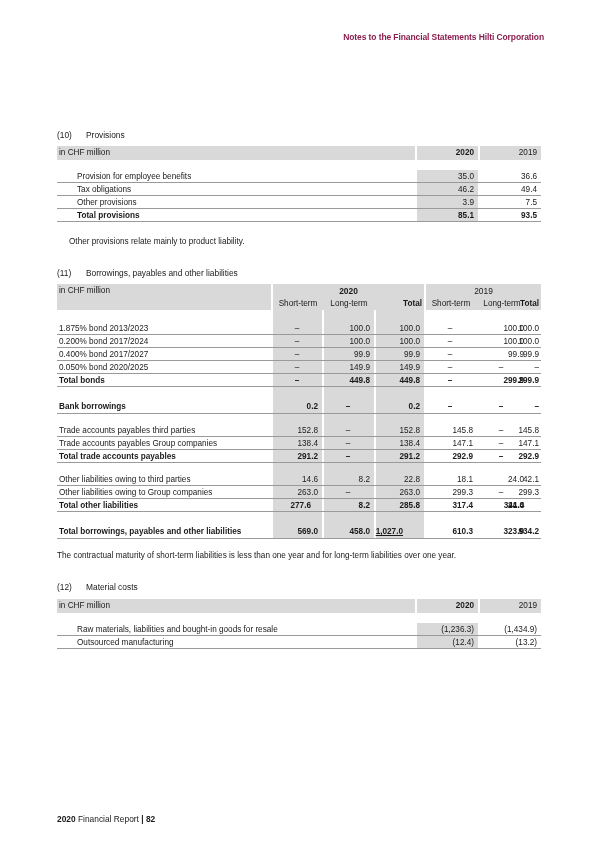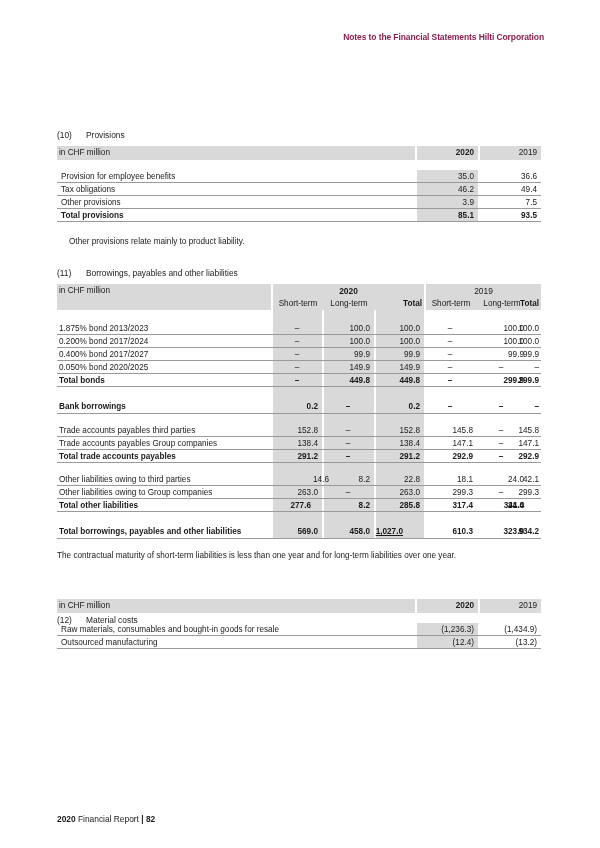--- a/index.html
+++ b/index.html
@@ -15,21 +15,21 @@
   .g { background: #d9d9d9; }
 
   
   .stab { position: absolute; left: 57px; width: 484px; }
   .stab .hdr { position: relative; height: 14px; }
   .stab .hdr .lab { position: absolute; left: 0; top: 0; width: 358px; height: 14px; background: #d9d9d9; padding: 2px 0 0 2px; }
   .stab .hdr .y1 { position: absolute; left: 360px; width: 61px; top: 0; height: 14px; background: #d9d9d9; text-align: right; padding: 2px 4px 0 0; font-weight: bold; }
   .stab .hdr .y2 { position: absolute; left: 423px; width: 61px; top: 0; height: 14px; background: #d9d9d9; text-align: right; padding: 2px 4px 0 0; }
   .stab .spacer { position: relative; height: 10px; }
   .stab .row { position: relative; height: 13px; border-bottom: 1px solid #9a9a9a; }
-  .stab .row .lab { position: absolute; left: 4px; top: 2px; }
+  .stab .row .lab { position: absolute; left: 20px; top: 2px; }
   .stab .row .v1 { position: absolute; left: 360px; width: 61px; top: 0; height: 12px; background: #d9d9d9; text-align: right; padding: 2px 4px 0 0; }
   .stab .row .v2 { position: absolute; left: 423px; width: 61px; top: 0; text-align: right; padding: 2px 4px 0 0; }
   .stab .row.bold { font-weight: bold; }
   .stab .row.bold .v1 { font-weight: bold; }
 
   .note { position: absolute; left: 57px; font-size: 8.2px; }
 
   
   .btab { position: absolute; left: 57px; top: 284px; width: 484px; }
   .btab .hdr { position: relative; height: 26px; }
@@ -195,21 +195,21 @@
         <span class="v" style="left: 211px; width: 50px;">291.2</span>
         <span class="v" style="left: 271px; width: 40px; text-align: center;">–</span>
         <span class="v" style="left: 313px; width: 50px;">291.2</span>
         <span class="v" style="left: 366px; width: 50px;">292.9</span>
         <span class="v" style="left: 424px; width: 40px; text-align: center;">–</span>
         <span class="v" style="left: 432px; width: 50px;">292.9</span>
       </div>
       <div class="gapS"></div>
       <div class="row line">
         <span class="lab">Other liabilities owing to third parties</span>
-        <span class="v" style="left: 222px; width: 50px;">14.6</span>
+        <span class="v" style="left: 211px; width: 50px;">14.6</span>
         <span class="v" style="left: 263px; width: 50px;">8.2</span>
         <span class="v" style="left: 313px; width: 50px;">22.8</span>
         <span class="v" style="left: 366px; width: 50px;">18.1</span>
         <span class="v" style="left: 417px; width: 50px;">24.0</span>
         <span class="v" style="left: 432px; width: 50px;">42.1</span>
       </div>
       <div class="row line">
         <span class="lab">Other liabilities owing to Group companies</span>
         <span class="v" style="left: 211px; width: 50px;">263.0</span>
         <span class="v" style="left: 271px; width: 40px; text-align: center;">–</span>
@@ -235,33 +235,33 @@
         <span class="v" style="left: 302px; width: 44px; text-decoration: underline;">1,027.0</span>
         <span class="v" style="left: 366px; width: 50px;">610.3</span>
         <span class="v" style="left: 417px; width: 50px;">323.9</span>
         <span class="v" style="left: 432px; width: 50px;">934.2</span>
       </div>
     </div>
 </div>
 
 <div class="note" style="top:551px;">The contractual maturity of short-term liabilities is less than one year and for long-term liabilities over one year.</div>
 
-<div class="sec-title" style="top:582px;margin-top:33px;">
+<div class="sec-title" style="top:582px;">
   <span class="num">(12)</span><span>Material costs</span>
 </div>
 
 <div class="stab" style="top:599px;">
   <div class="hdr">
     <div class="lab">in CHF million</div>
     <div class="y1">2020</div>
     <div class="y2">2019</div>
   </div>
   <div class="spacer"></div>
   <div class="row">
-    <span class="lab">Raw materials, consumables and bought-in goods for resale</span>
+    <span class="lab">Raw materials, liabilities and bought-in goods for resale</span>
     <span class="v1">(1,236.3)</span>
     <span class="v2">(1,434.9)</span>
   </div>
   <div class="row">
     <span class="lab">Outsourced manufacturing</span>
     <span class="v1">(12.4)</span>
     <span class="v2">(13.2)</span>
   </div>
 </div>
 

